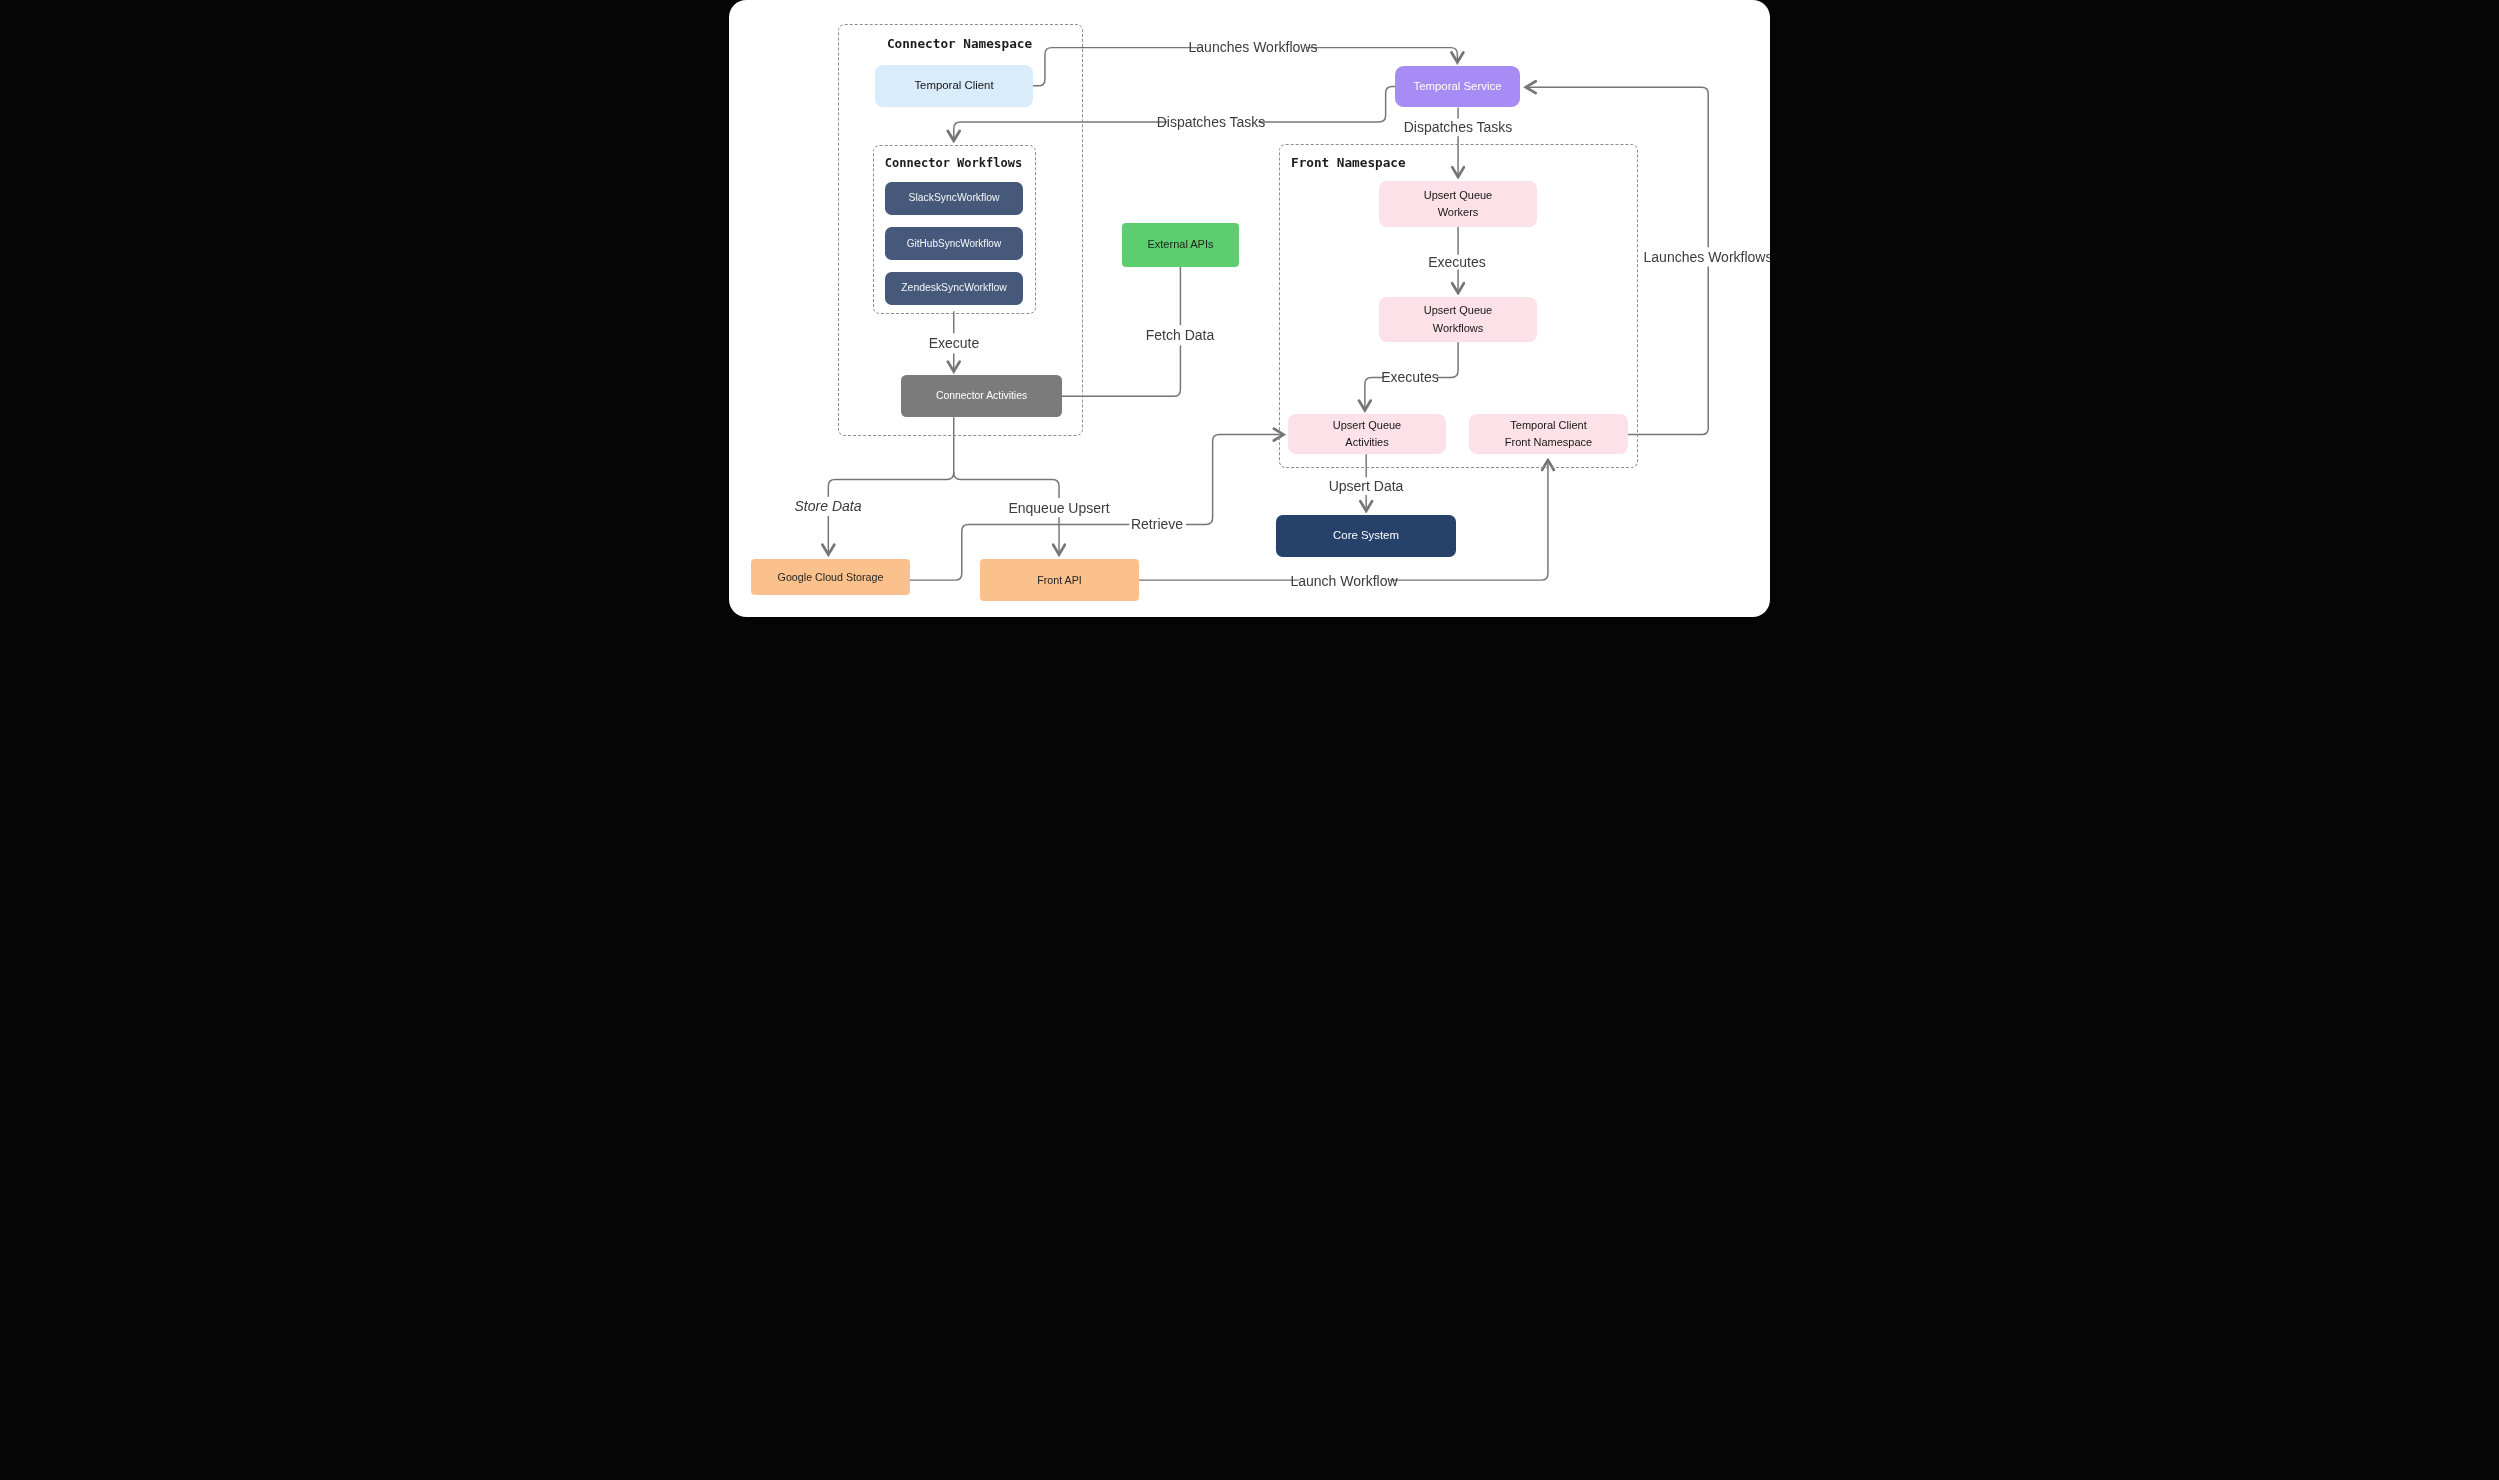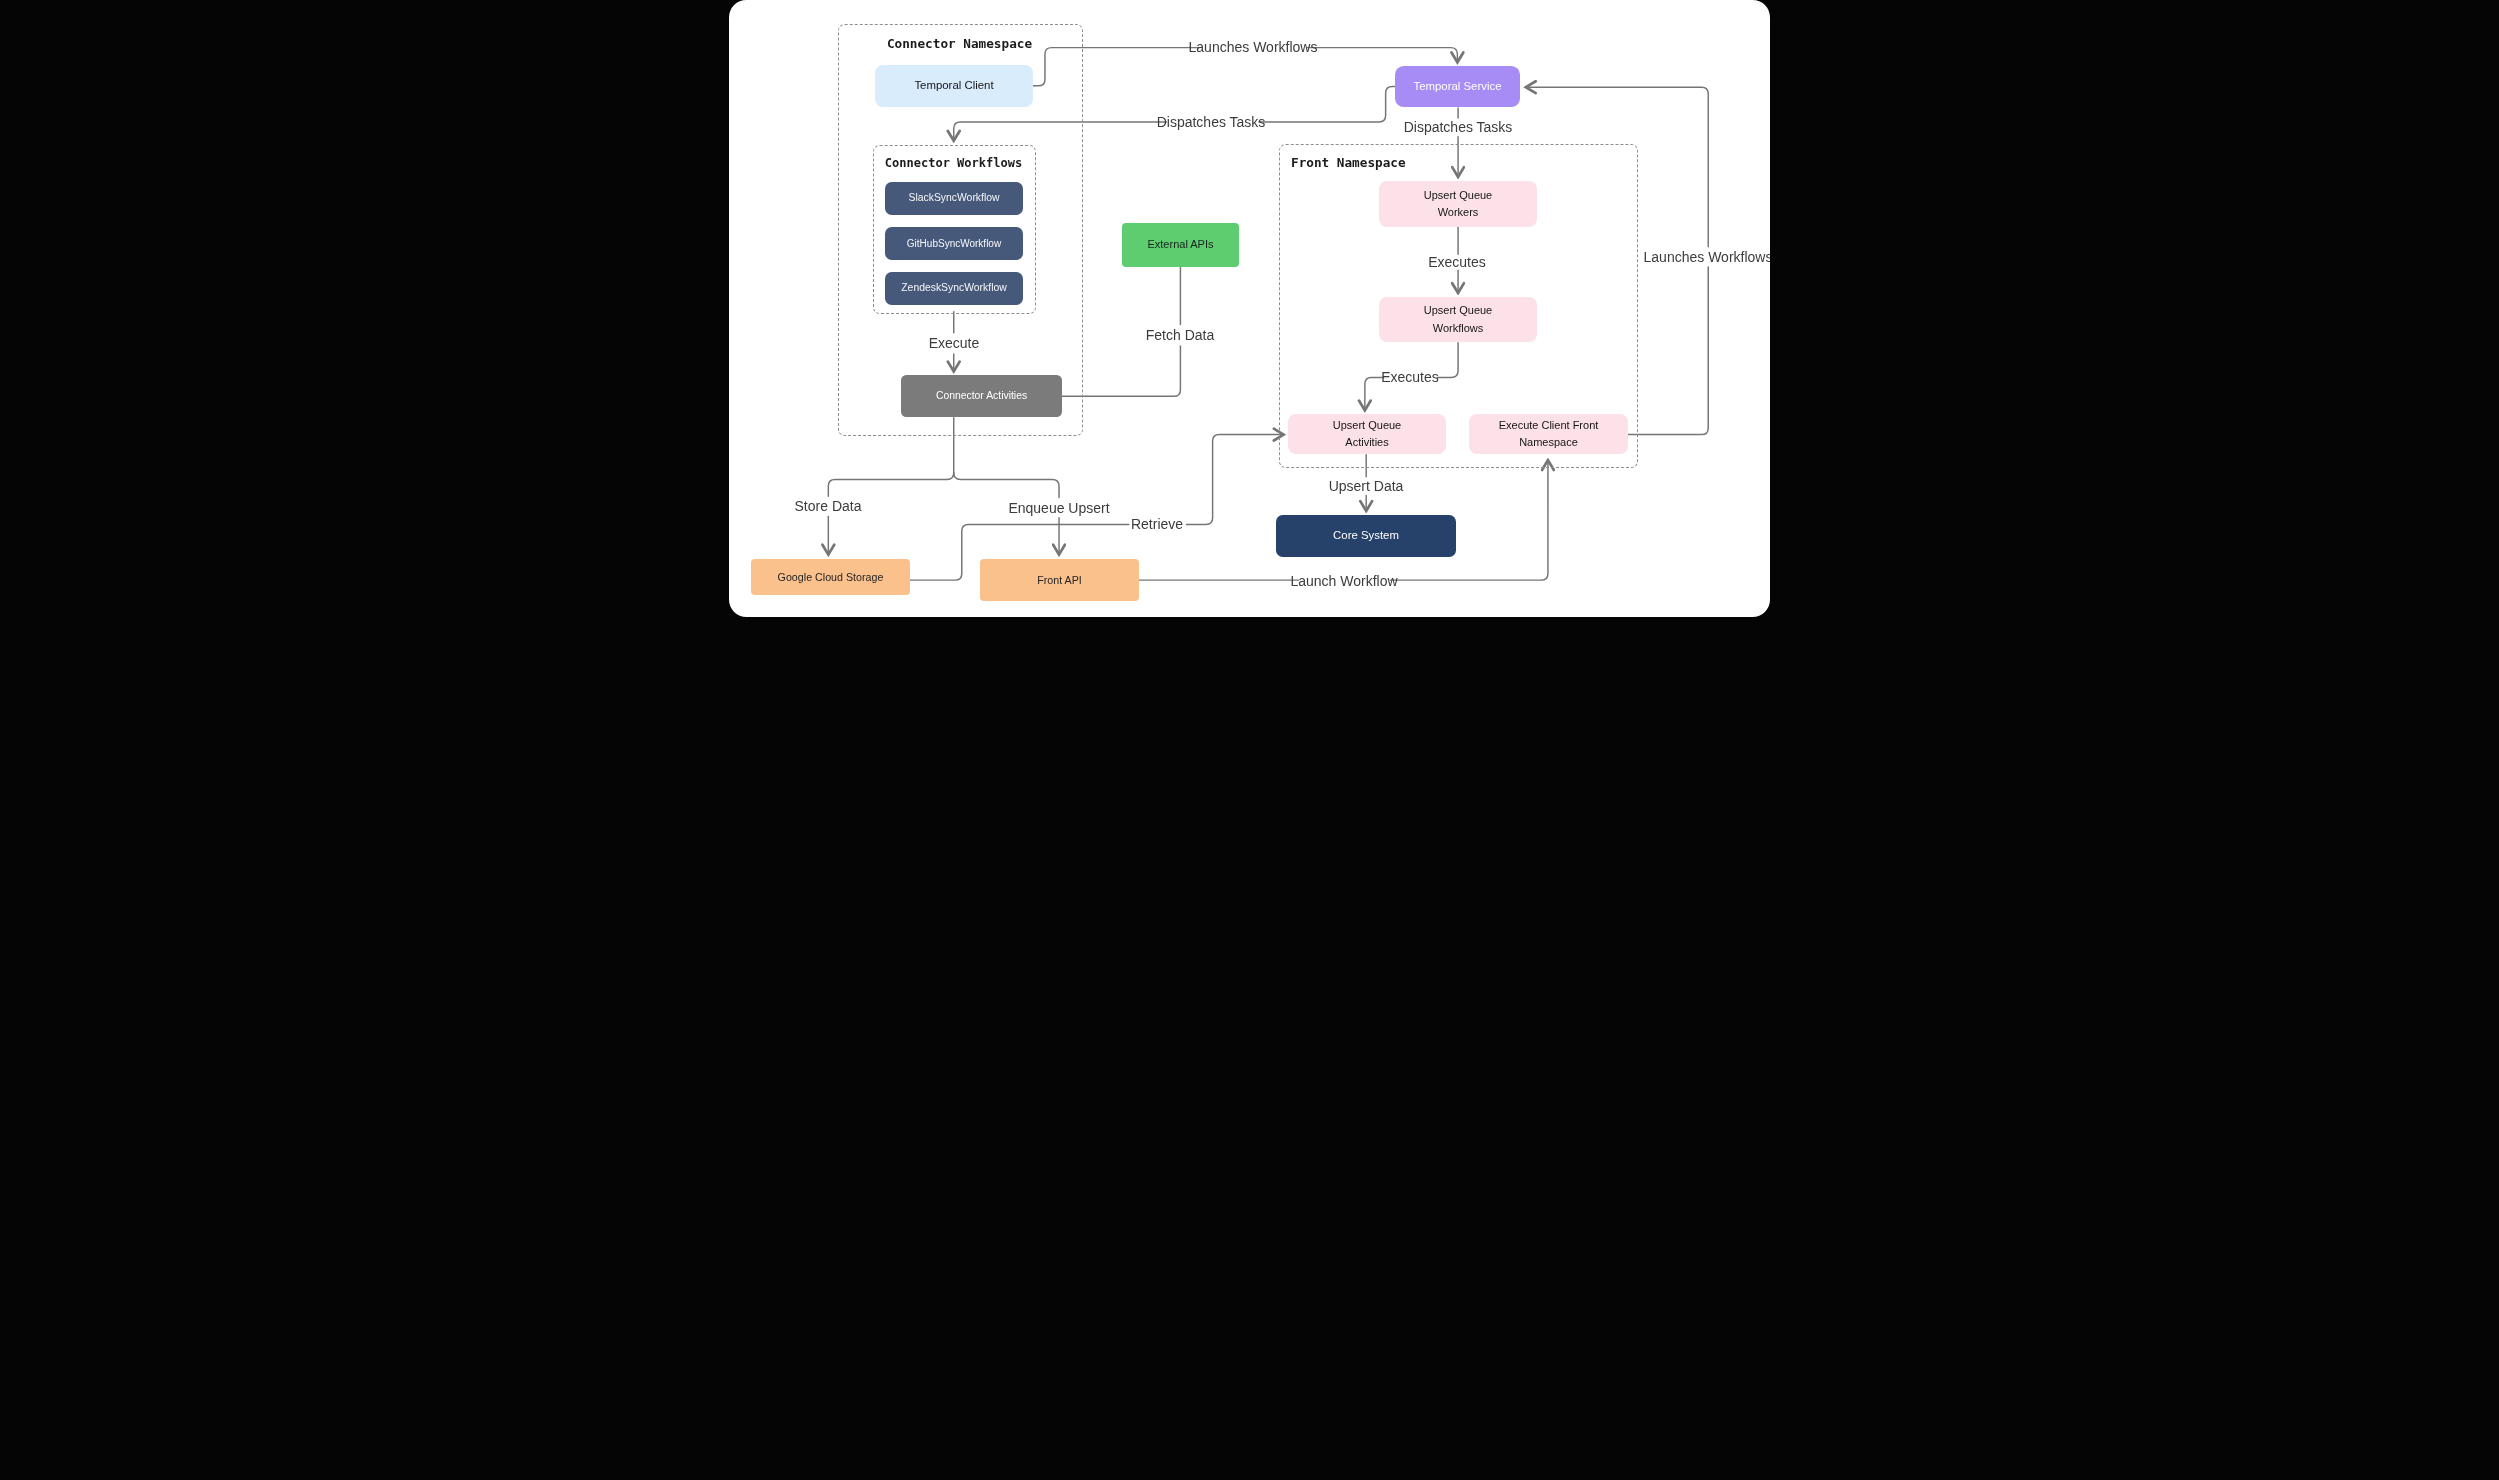--- a/index.html
+++ b/index.html
@@ -136,40 +136,40 @@
   <div class="node n-uq-workers wrap140" style="background: rgb(252, 225, 232); color: rgb(21, 21, 21);">
     <span class="lbl">Upsert Queue Workers</span>
   </div>
   <div class="node n-uq-workflows wrap140" style="background: rgb(252, 225, 232); color: rgb(21, 21, 21);">
     <span class="lbl">Upsert Queue Workflows</span>
   </div>
   <div class="node n-uq-activities wrap140" style="background: rgb(252, 225, 232); color: rgb(21, 21, 21);">
     <span class="lbl">Upsert Queue Activities</span>
   </div>
   <div class="node n-tc-front-ns wrap150" style="background: rgb(252, 225, 232); color: rgb(21, 21, 21);">
-    <span class="lbl">Execute Client Front Namespace</span>
+    <span class="lbl">Temporal Client Front Namespace</span>
   </div>
   <div class="node n-core-system" style="background: rgb(39, 66, 106); color: rgb(255, 255, 255);">
     <span class="lbl">Core System</span>
   </div>
   <div class="node n-gcs" style="background: rgb(251, 193, 140); color: rgb(38, 36, 34);">
     <span class="lbl">Google Cloud Storage</span>
   </div>
   <div class="node n-front-api" style="background: rgb(251, 193, 140); color: rgb(38, 36, 34);">
     <span class="lbl">Front API</span>
   </div>
 
   <div class="edge-label" style="left:524px;top:47px;">Launches Workflows</div>
   <div class="edge-label" style="left:482px;top:122px;">Dispatches Tasks</div>
   <div class="edge-label" style="left:729px;top:127px;">Dispatches Tasks</div>
   <div class="edge-label" style="left:728px;top:262px;">Executes</div>
   <div class="edge-label" style="left:681px;top:377px;">Executes</div>
   <div class="edge-label" style="left:451px;top:335px;">Fetch Data</div>
   <div class="edge-label" style="left:225px;top:343px;">Execute</div>
-  <div class="edge-label" style="left:99px;top:506px;">Store Data</div>
+  <div class="edge-label" style="left:99px;top:506px;font-style:italic;">Store Data</div>
   <div class="edge-label" style="left:330px;top:508px;">Enqueue Upsert</div>
   <div class="edge-label" style="left:428px;top:524px;">Retrieve</div>
   <div class="edge-label" style="left:637px;top:486px;">Upsert Data</div>
   <div class="edge-label" style="left:615px;top:581px;">Launch Workflow</div>
   <div class="edge-label" style="left:979px;top:257px;">Launches Workflows</div>
 
 </div>
 
 
 </body></html>

